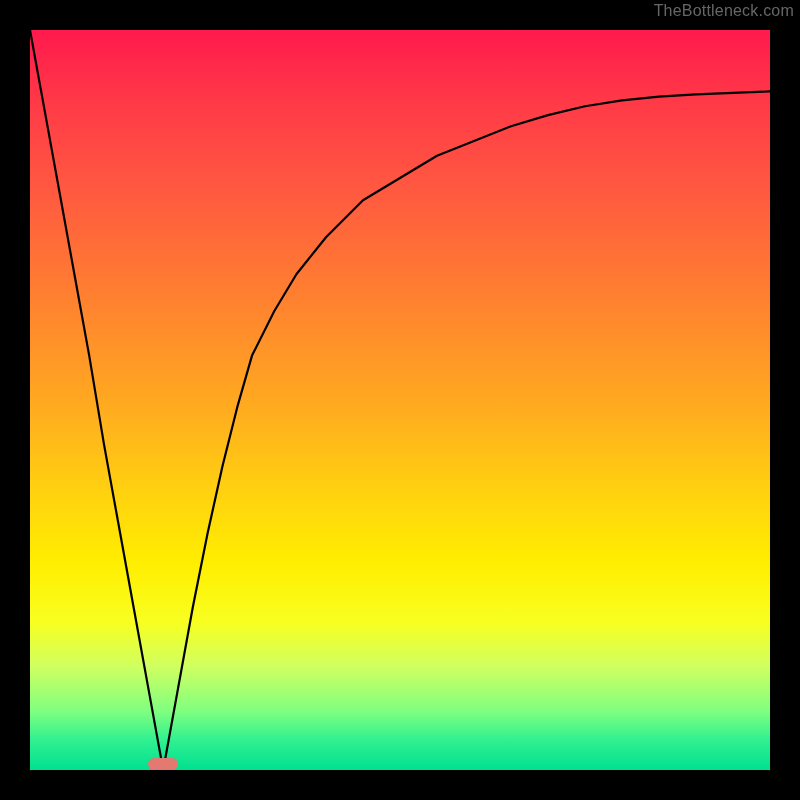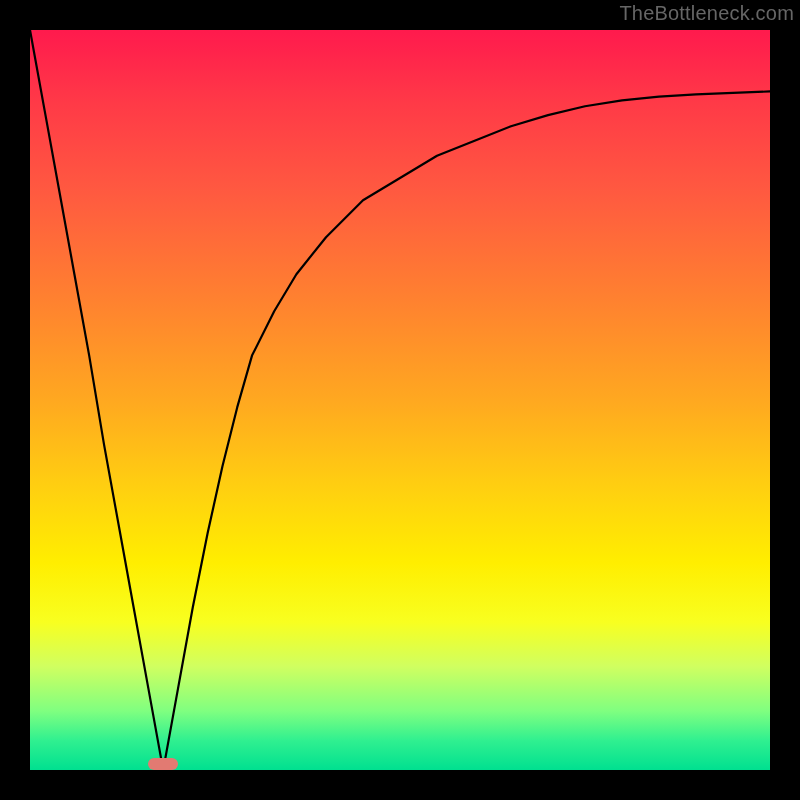--- a/index.html
+++ b/index.html
@@ -44,21 +44,21 @@
     position: absolute;
     left: 0; top: 0;
     width: 100%;
     height: 100%;
   }
   .watermark {
     position: absolute;
     top: 2px;
     right: 6px;
     color: #666;
-    font-size: 20px;
+    font-size: 16px;
     font-weight: 500;
     letter-spacing: 0.2px;
     user-select: none;
   }
   
   .marker {
     position: absolute;
     width: 30px;
     height: 12px;
     border-radius: 6px;

